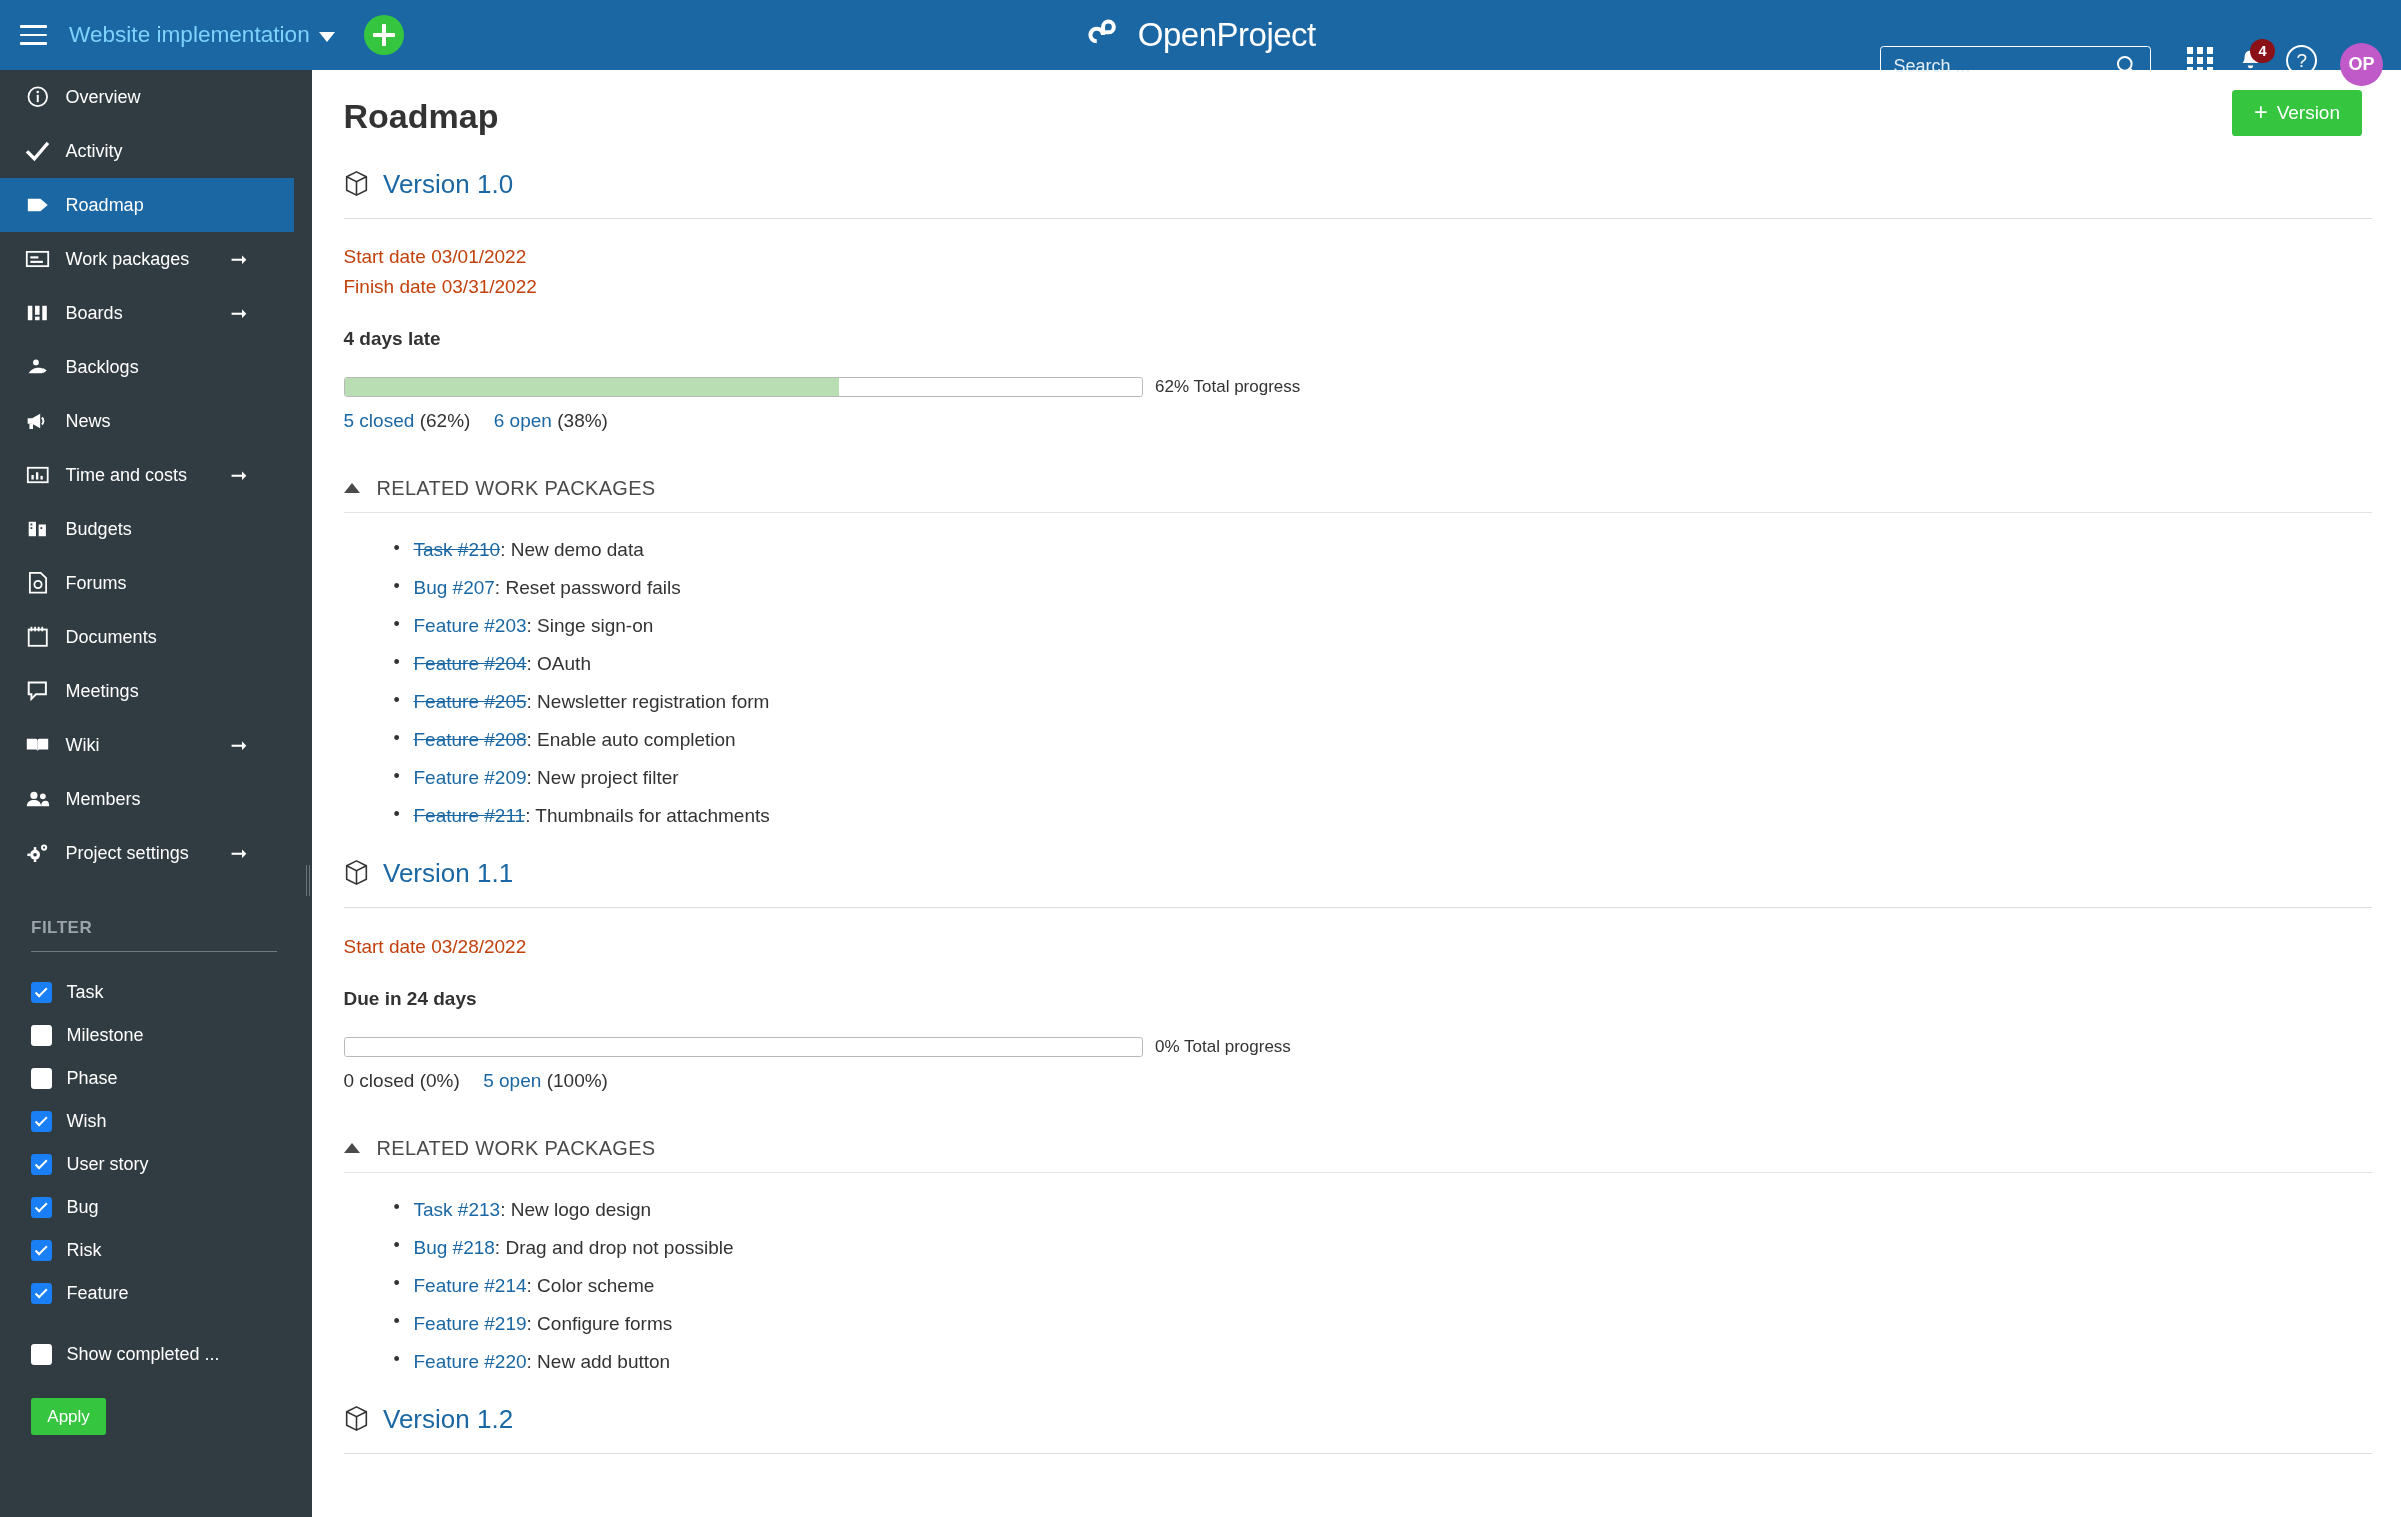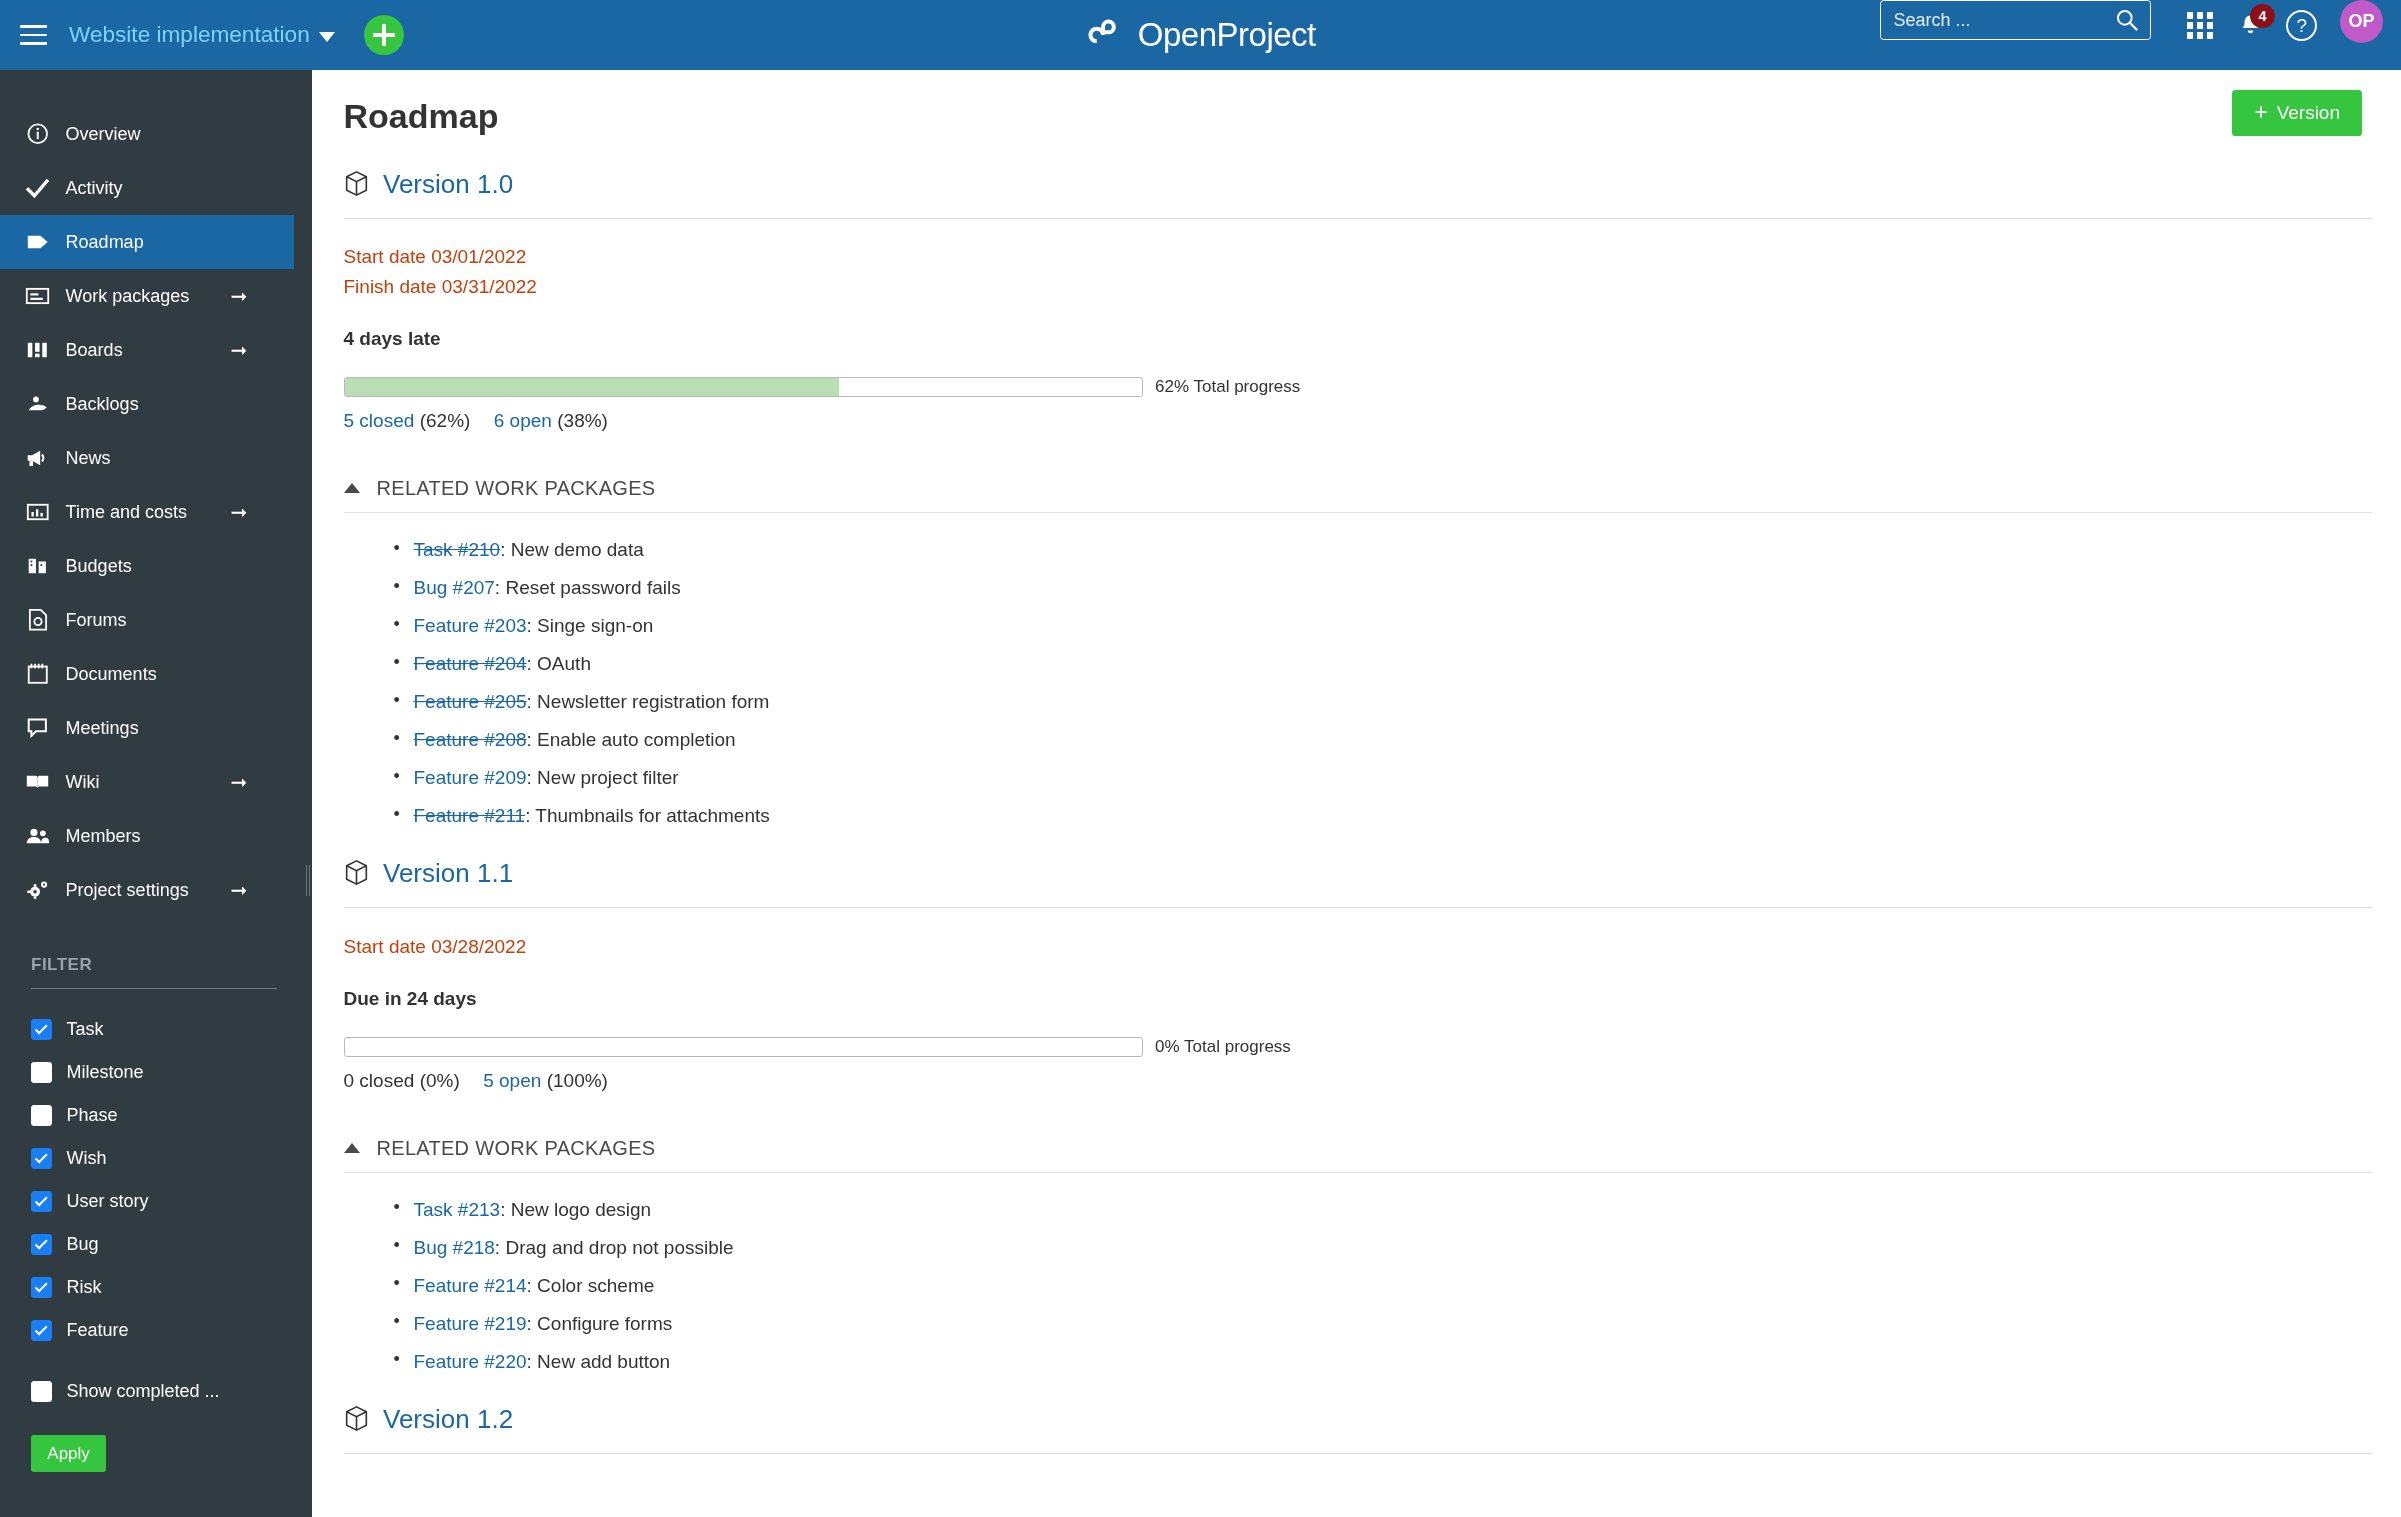--- a/index.html
+++ b/index.html
@@ -55,21 +55,21 @@
     position: absolute; left: 50%; transform: translateX(-50%);
     display: flex; align-items: center; gap: 12.6px;
   }
   #logo .logo-text {
     color: #ffffff; font-size: 33px; font-weight: 400; letter-spacing: -0.5px;
     white-space: nowrap;
   }
 
   #header-right {
     position: absolute; right: 18px; top: 0; height: 86px;
-    display: flex; align-items: flex-start; gap: 0px;
+    display: flex; align-items: flex-end; gap: 0px;
   }
   #search-box {
     width: 271px; height: 40px;
     border: 1.4px solid #ffffff; border-radius: 3.6px;
     display: flex; align-items: center; justify-content: space-between;
     padding: 0 11px 0 12.6px; margin-right: 23.5px; background: transparent;
   }
   #search-box input {
     background: transparent; border: none; outline: none;
     color: #ffffff; font-size: 18px; width: 208px;
@@ -105,21 +105,21 @@
     margin-left: 12.6px; cursor: pointer;
   }
 
   
   #sidebar {
     position: absolute; top: 70px; left: 0;
     width: 312px; height: 1447px;
     background: #313b42;
     overflow: hidden;
   }
-  #sidebar-inner { width: 269px; margin-top: 37px; }
+  #sidebar-inner { width: 269px; }
 
   .nav-item {
     height: 54px; display: flex; align-items: center;
     color: #ffffff; font-size: 18px; cursor: pointer;
     padding-left: 22px; padding-right: 16.3px; position: relative;
   }
   .nav-item.active { background: #1a67a3; width: 294px; }
   .nav-icon {
     width: 31px; margin-right: 12.6px;
     display: flex; align-items: center; justify-content: center;

